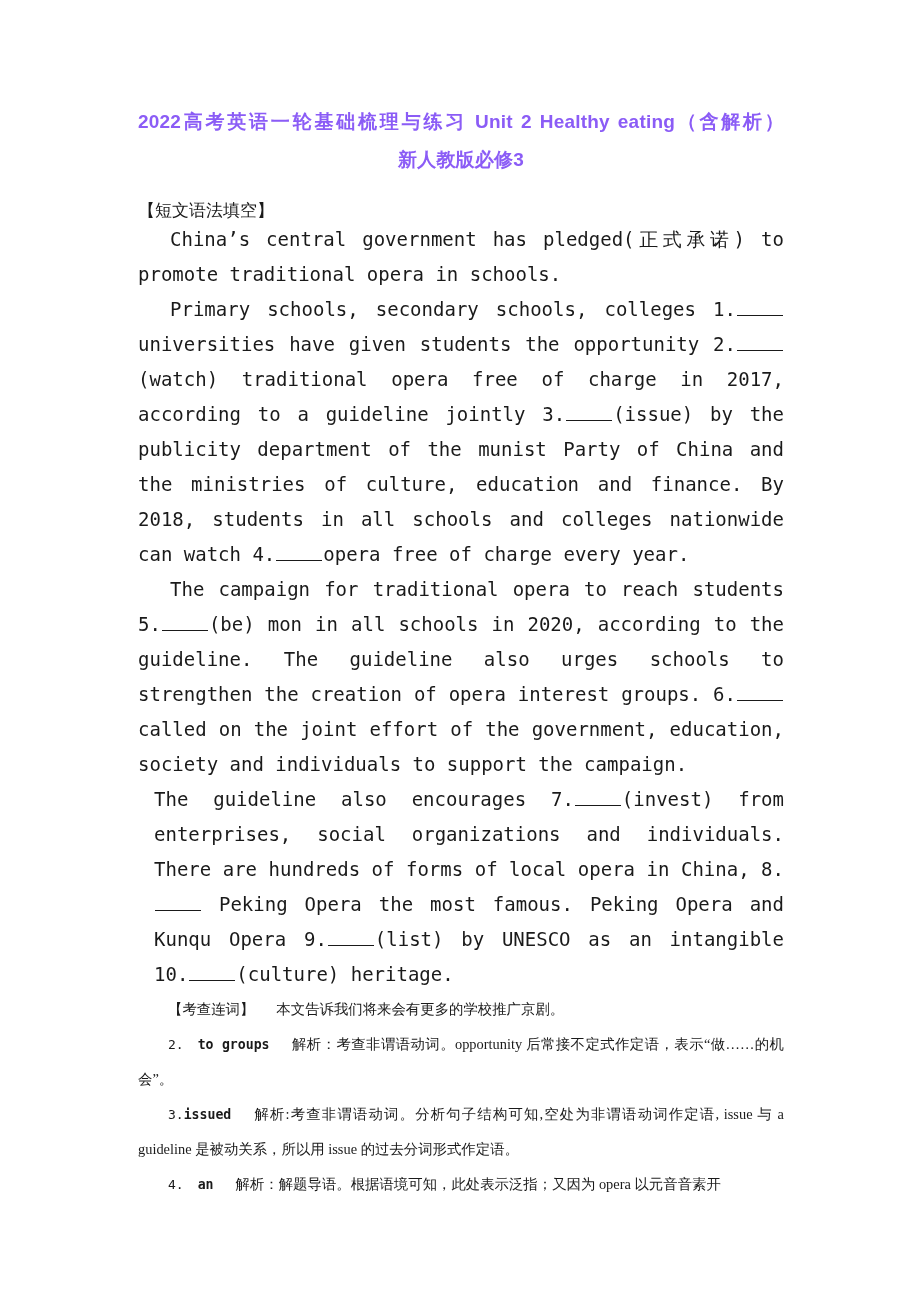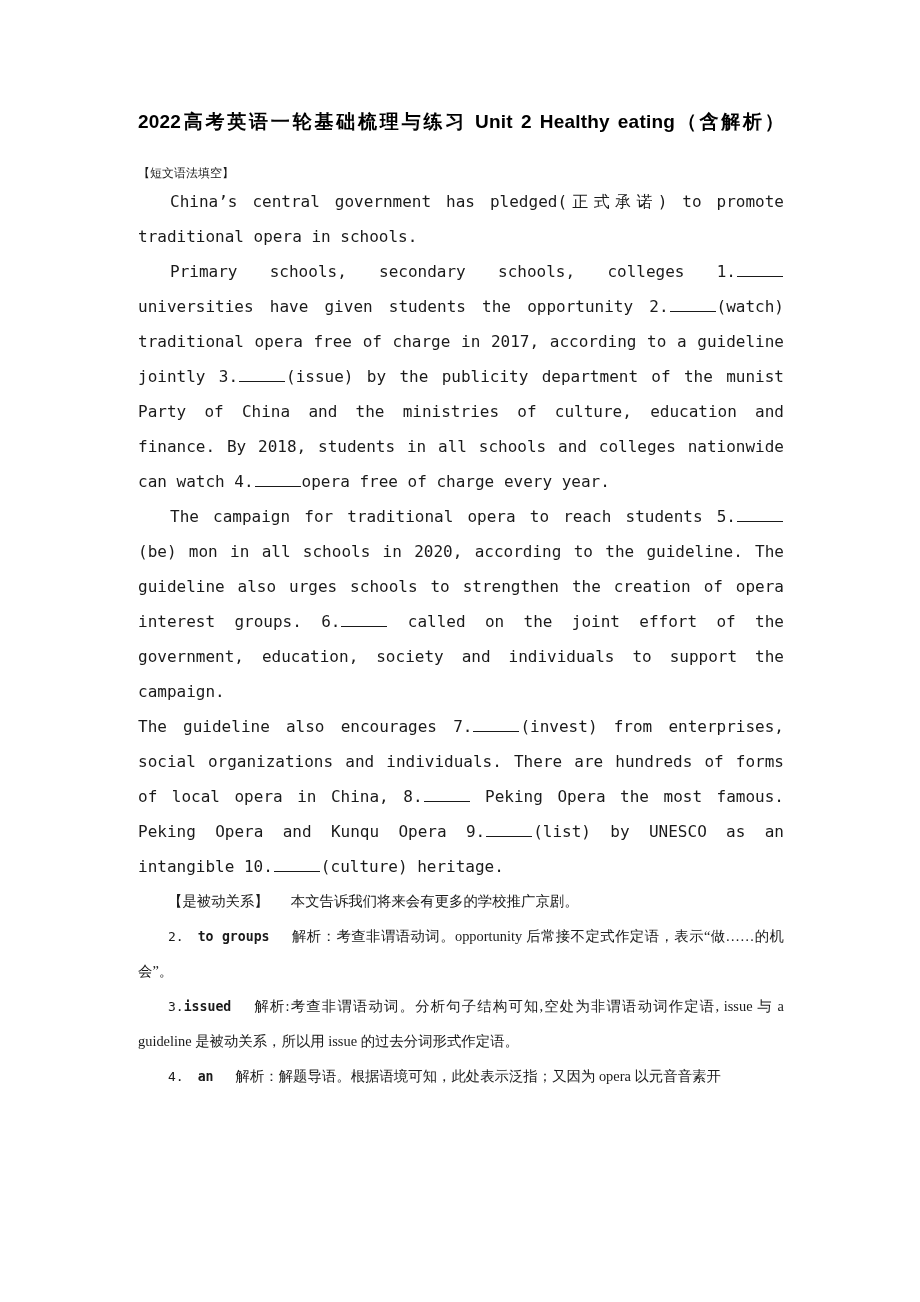--- a/index.html
+++ b/index.html
@@ -23,21 +23,21 @@
   }
   .content {
     position: absolute;
     left: 138px;
     top: 0;
     width: 646px;
   }
 
   
   .doc-title {
-    color: #000000;
+    color: #8b5cf6;
     font-family: "Liberation Sans", "DejaVu Sans", sans-serif;
     font-weight: bold;
     font-size: 19.5px;
     line-height: 36px;
     text-align: center;
     letter-spacing: 0.2px;
   }
   .doc-title .title-line-1 {
     display: block;
     text-align: justify;
@@ -48,47 +48,48 @@
   }
   .doc-title .title-line-2 {
     display: block;
     text-align: center;
     margin-top: 2px;
     font-size: 19px;
   }
 
   
   .section-label {
-    font-size: 12px;
+    font-size: 17px;
     line-height: 22px;
     margin-top: 22px;
     font-family: "Liberation Serif", "DejaVu Serif", serif;
   }
 
   
   .passage-heading {
     font-family: "DejaVu Sans Mono", "Liberation Mono", monospace;
     font-size: 13.5px;
     font-weight: bold;
     line-height: 35px;
     margin-top: 12px;
     text-indent: 32px;
   }
   p.body-par {
     font-family: "DejaVu Sans Mono", "Liberation Mono", monospace;
-    font-size: 16px;
+    font-size: 19px;
     line-height: 35px;
     margin: 0;
     text-align: justify;
     text-justify: inter-character;
     text-indent: 32px;
     word-spacing: 0px;
   }
   p.body-par.noindent {
     text-indent: 0;
+    margin-left: 16px;
   }
   
   p.zh-par {
     font-family: "Liberation Serif", "DejaVu Serif", serif;
     font-size: 14.4px;
     line-height: 35px;
     margin: 0;
     text-align: justify;
     text-indent: 30px;
   }
@@ -114,34 +115,35 @@
   .sp-lg { display: inline-block; width: 22px; }
 </style>
 </head>
 <body>
 
 <div class="page">
   <div class="content">
 
     <div class="doc-title">
       <span class="title-line-1">2022高考英语一轮基础梳理与练习 Unit 2 Healthy eating（含解析）</span>
+      <span class="title-line-2">新人教版必修3</span>
     </div>
 
     <div class="section-label">【短文语法填空】</div>
 
 
     <p class="body-par"><span>China’s central government has pledged(正式承诺) to promote traditional opera in schools.</span></p>
 
     <p class="body-par"><span>Primary schools, secondary schools,   colleges 1.</span><span class="blank"></span><span> universities have given students the opportunity 2.</span><span class="blank"></span><span>(watch) traditional opera free of charge in 2017, according to a guideline jointly 3.</span><span class="blank"></span><span>(issue) by the publicity department of the munist Party of China and the ministries of  culture, education and finance. By 2018, students in all schools and colleges nationwide can watch 4.</span><span class="blank"></span><span>opera free of charge every year.</span></p>
 
     <p class="body-par"><span>The campaign for traditional opera to reach students 5.</span><span class="blank"></span><span>(be) mon in all schools in 2020, according to the guideline. The guideline also urges schools to strengthen the creation of opera interest groups. 6.</span><span class="blank"></span><span> called on the joint effort of the government, education, society and individuals to support the campaign.</span></p>
 
     <p class="body-par noindent"><span>The guideline also encourages 7.</span><span class="blank"></span><span>(invest) from enterprises, social organizations and individuals. There are hundreds of forms of local opera in China, 8.</span><span class="blank"></span><span> Peking Opera the most famous. Peking Opera and Kunqu Opera 9.</span><span class="blank"></span><span>(list) by UNESCO as an intangible 10.</span><span class="blank"></span><span>(culture) heritage.</span></p>
 
-    <p class="zh-par"><span>【是被动关系】</span><span class="sp-lg"></span><span>本文告诉我们将来会有更多的学校推广京剧。</span></p>
+    <p class="zh-par"><span>【考查连词】</span><span class="sp-lg"></span><span>本文告诉我们将来会有更多的学校推广京剧。</span></p>
 
 
     <p class="zh-par"><span class="en">2.</span><span class="sp"></span><span class="kw">to groups</span><span class="sp-lg"></span><span>解析：</span><span>考查非谓语动词。opportunity 后常接不定式作定语，表示“做……的机会”。</span></p>
 
     <p class="zh-par"><span class="en">3.</span><span class="kw">issued</span><span class="sp-lg"></span><span>解析:</span><span>考查非谓语动词。分析句子结构可知,空处为非谓语动词作定语, issue 与 a guideline 是被动关系，所以用 issue 的过去分词形式作定语。</span></p>
 
     <p class="zh-par"><span class="en">4.</span><span class="sp"></span><span class="kw">an</span><span class="sp-lg"></span><span>解析：</span><span>解题导语。根据语境可知，此处表示泛指；又因为 opera 以元音音素开</span></p>
 
   </div>
 </div>

